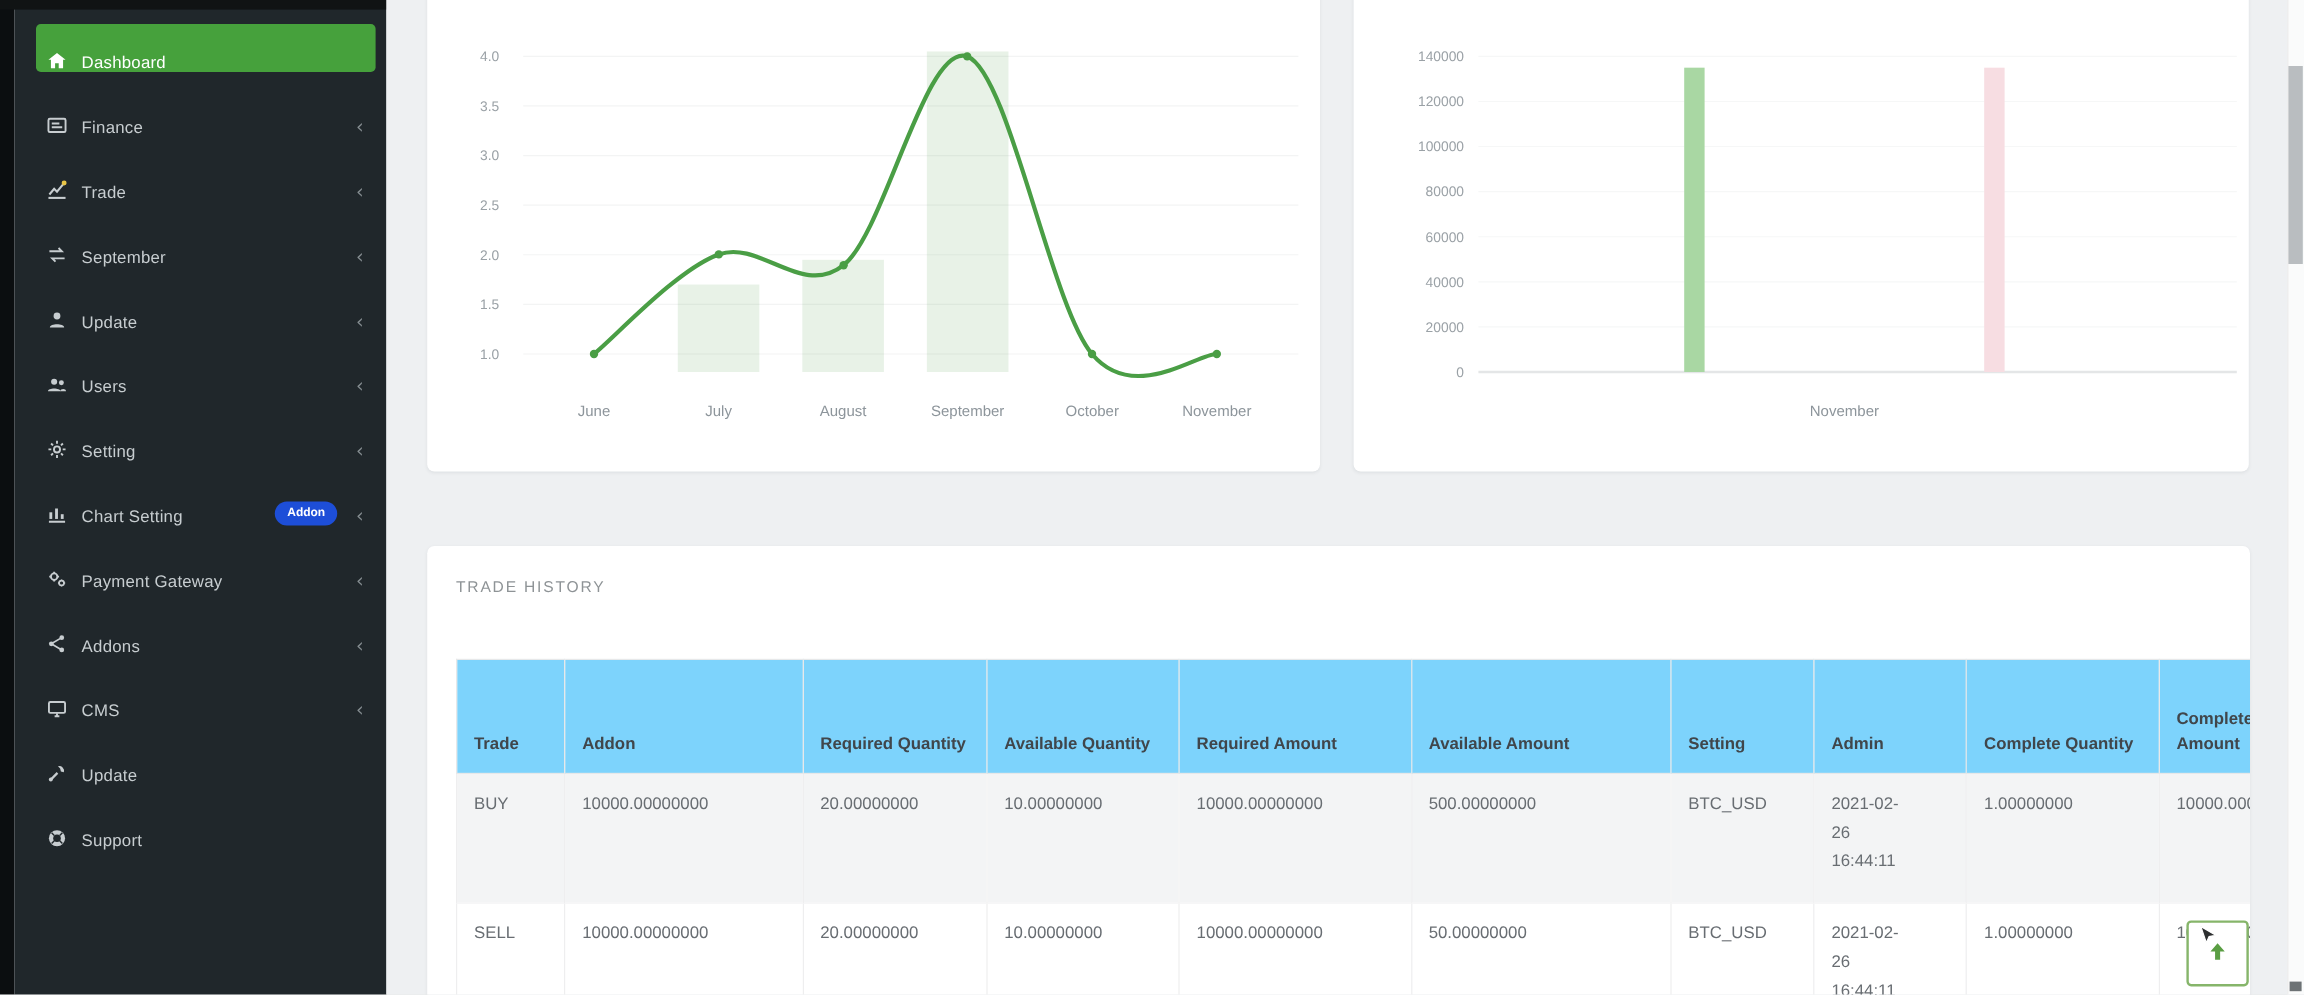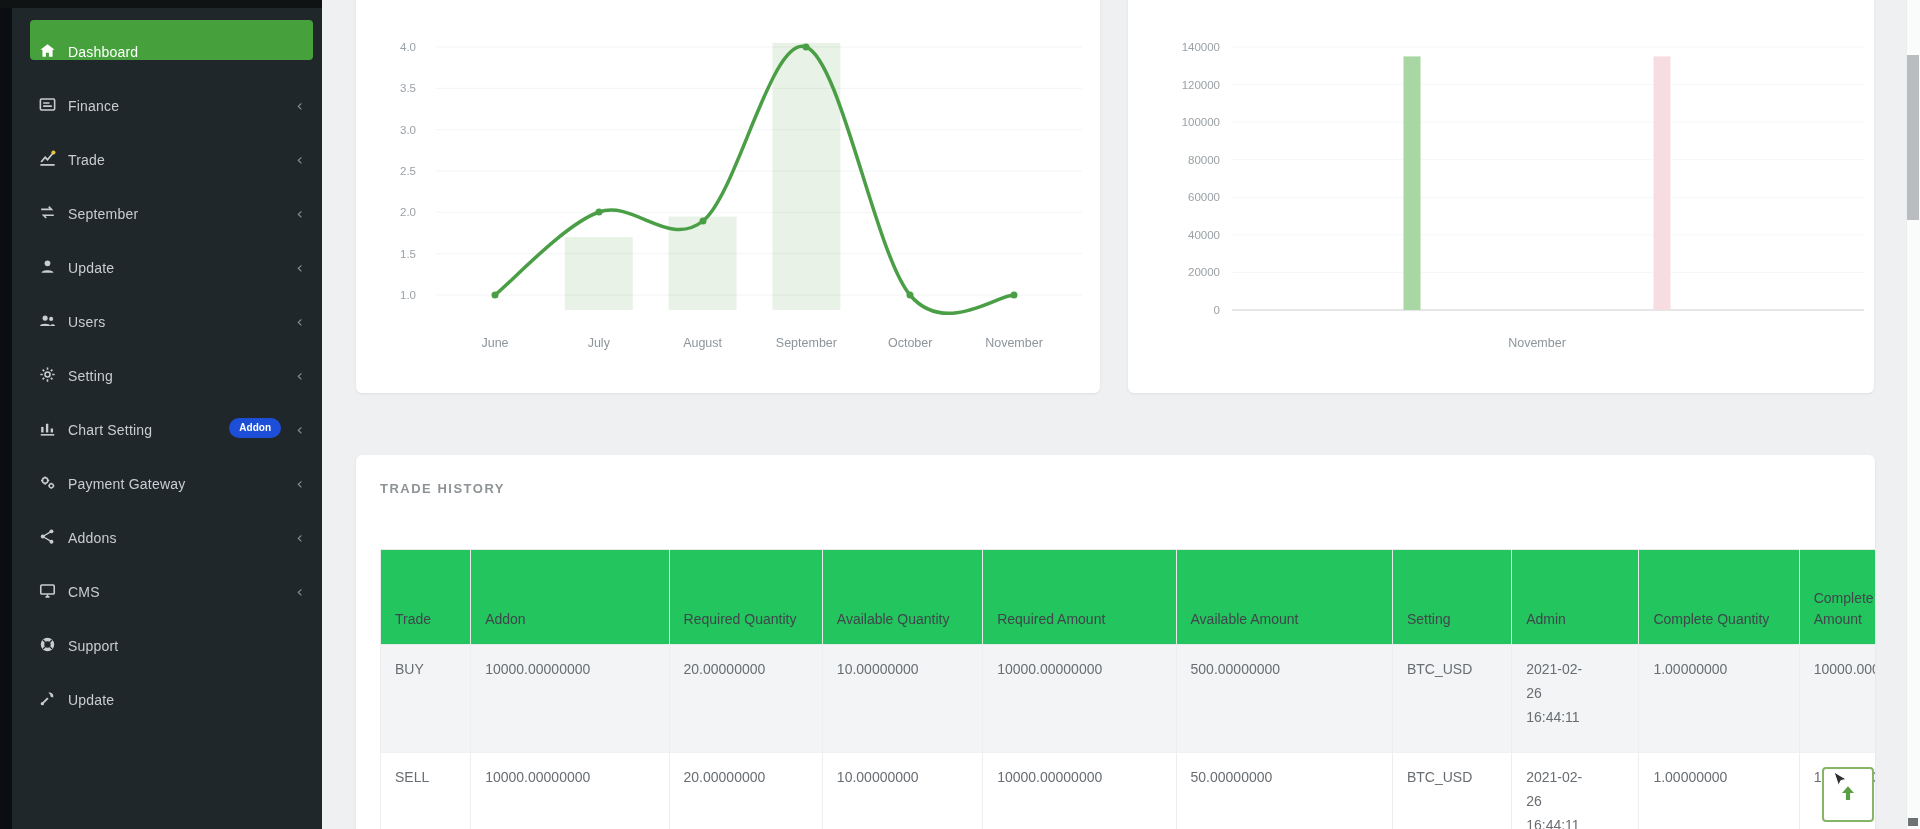--- a/index.html
+++ b/index.html
@@ -33,32 +33,32 @@
   
   #main{ position:absolute; left:322px; top:0; width:1598px; height:829px; background:#eef0f2; }
   .card{
     position:absolute; background:#fff; border-radius:6px;
     box-shadow:0 1px 3px rgba(40,50,60,.08);
   }
   #card-line{ left:34px; top:-14px; width:744px; height:407px; }
   #card-bar { left:806px; top:-14px; width:746px; height:407px; }
   #card-trade{ left:34px; top:455px; width:1519px; height:420px; overflow:hidden; }
   #trade-title{
-    position:absolute; left:24px; top:26px; font-size:13px; font-weight:bold;
+    position:absolute; left:24px; top:26px; font-size:13px; font-weight:normal;
     letter-spacing:1.5px; color:#8e9396;
   }
   
   #trade-table{
     position:absolute; left:24px; top:94px; width:1540px;
     border-collapse:collapse; table-layout:fixed; font-size:14px;
   }
   #trade-table th{
     height:95px; vertical-align:bottom; text-align:left;
     padding:0 14px 14px 14px; border:1px solid #e7e8e9;
-    color:#40464b; font-weight:normal; line-height:1.5; background:#22c55e;
+    color:#40464b; font-weight:bold; line-height:1.5; background:#7dd3fc;
   }
   #trade-table td{
     vertical-align:top; text-align:left; padding:13px 14px;
     border-right:1px solid #eeeeef; color:#686d72; line-height:1.7;
     overflow:hidden; white-space:normal;
   }
   #trade-table td:first-child{ border-left:1px solid #eeeeef; }
   #trade-table tbody tr{ border-bottom:1px solid #f1f1f2; }
   #trade-table tbody tr.striped{ background:#f3f4f5;padding-left:34px; }
   #trade-table tbody tr:nth-child(1){ height:108px; }
@@ -201,36 +201,36 @@
               <rect x="3.5" y="5" width="17" height="11.5" rx="1.5" fill="none" stroke="currentColor" stroke-width="2"></rect>
               <path d="M9.5 20h5M12 16.8v3" stroke="currentColor" stroke-width="2"></path>
             </svg>
           </span>
           <span class="side-label">CMS</span>
           <span class="side-chevron">‹</span>
         </div>
         <div class="side-item">
           <span class="side-icon">
             <svg viewBox="0 0 24 24">
+              <path d="M5.5 18.5L12.5 11.5" stroke="currentColor" stroke-width="2.4"></path>
+              <path d="M13 4.5a5 5 0 016.2 6.2l-3.1-.8-.8-3.1z" fill="currentColor"></path>
+              <circle cx="5.5" cy="18.5" r="2.1" fill="currentColor"></circle>
+            </svg>
+          </span>
+          <span class="side-label">Update</span>
+        </div>
+        <div class="side-item">
+          <span class="side-icon">
+            <svg viewBox="0 0 24 24">
               <circle cx="12" cy="12" r="8.5" fill="currentColor"></circle>
               <circle cx="12" cy="12" r="4" fill="#20272b"></circle>
               <path d="M6.3 6.3l2.9 2.9M17.7 6.3l-2.9 2.9M6.3 17.7l2.9-2.9M17.7 17.7l-2.9-2.9" stroke="#20272b" stroke-width="1.5"></path>
             </svg>
           </span>
           <span class="side-label">Support</span>
-        </div>
-        <div class="side-item">
-          <span class="side-icon">
-            <svg viewBox="0 0 24 24">
-              <path d="M5.5 18.5L12.5 11.5" stroke="currentColor" stroke-width="2.4"></path>
-              <path d="M13 4.5a5 5 0 016.2 6.2l-3.1-.8-.8-3.1z" fill="currentColor"></path>
-              <circle cx="5.5" cy="18.5" r="2.1" fill="currentColor"></circle>
-            </svg>
-          </span>
-          <span class="side-label">Update</span>
         </div>
       </nav>
   </aside>
   <div id="sidebar-top-band"></div>
 
   <main id="main">
 
     <section class="card" id="card-line">
       <svg class="chart-svg" id="chart-line" width="744" height="407" viewBox="0 0 744 407">
           <line x1="80" y1="309.0" x2="726" y2="309.0" stroke="#f3f4f4" stroke-width="1"></line>

